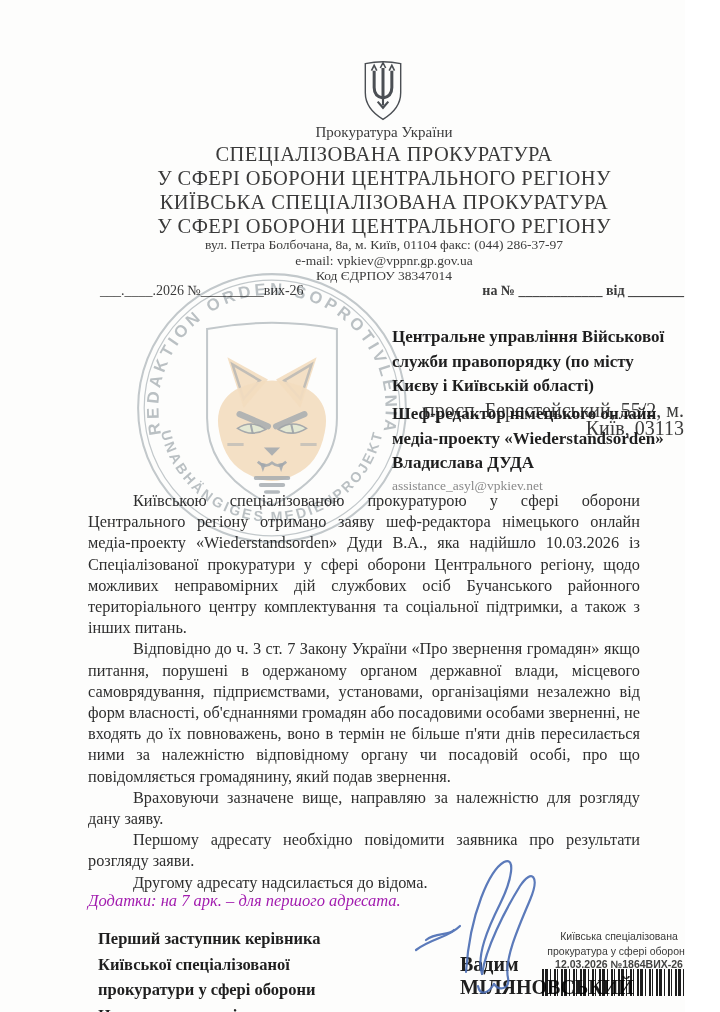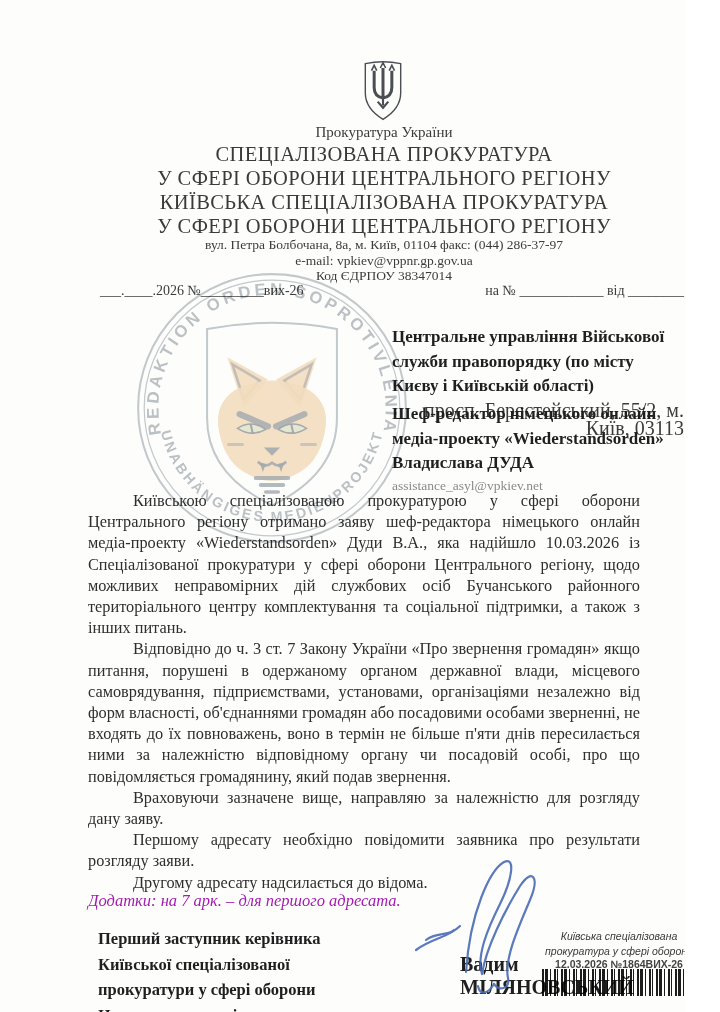--- a/index.html
+++ b/index.html
@@ -10,42 +10,42 @@
   
   .emblem{position:absolute;left:360px;top:58px;width:46px;height:66px;}
   .org-small{position:absolute;left:0;top:124px;width:768px;text-align:center;font-size:15px;color:#3c3c3c;}
   .title-block{position:absolute;left:10px;top:142px;width:748px;text-align:center;}
   .title-line{font-size:20.5px;line-height:24px;letter-spacing:.4px;color:#3a3a3a;}
   .contact-block{position:absolute;left:10px;top:237px;width:748px;text-align:center;}
   .contact-line{font-size:13.5px;line-height:15.6px;color:#3c3c3c;}
   
   .ref-line{position:absolute;left:0;top:283px;width:720px;font-size:14px;color:#3c3c3c;}
   .ref-left{position:absolute;left:58px;top:0;margin-left:42px;}
-  .ref-right{position:absolute;right:36px;top:0;}
+  .ref-right{position:absolute;right:36px;top:0;font-weight:bold;}
   
   .watermark{position:absolute;left:130px;top:266px;width:284px;height:284px;
     opacity:.52;mix-blend-mode:multiply;pointer-events:none;z-index:5;}
   .wm-ring-text{font-family:"Liberation Sans","DejaVu Sans",sans-serif;font-weight:bold;fill:#7e8a92;}
   
   .recipient-1{position:absolute;left:392px;top:306px;width:292px;margin-top:19px;}
   .recipient-2{position:absolute;left:392px;top:402px;width:292px;}
   .recipient-name{font-weight:bold;font-size:17px;line-height:24.5px;color:#1f1f1f;}
   .recipient-address{font-size:20px;line-height:18px;color:#3c3c3c;margin-top:2px;text-align:right;}
   .recipient-email{font-size:13.5px;color:#8a8a8a;margin-top:2px;font-family:"Liberation Serif",serif;}
   
   .body-text{position:absolute;left:88px;top:490px;width:552px;}
   .body-text p{margin:0;font-size:16.3px;line-height:21.2px;text-align:justify;text-indent:45px;}
   .attachments{position:absolute;left:88px;top:891px;font-size:16.5px;font-style:italic;color:#a21caf;}
   
   .sig-position{position:absolute;left:98px;top:926px;width:280px;font-weight:bold;font-size:16.5px;line-height:25.5px;color:#1f1f1f;}
   .sig-name{position:absolute;left:460px;top:953px;font-weight:bold;font-size:20px;color:#1f1f1f;z-index:2;}
   .signature-svg{position:absolute;left:408px;top:852px;width:150px;height:150px;z-index:3;}
   .stamp{position:absolute;left:540px;top:929px;width:158px;text-align:center;z-index:4;mix-blend-mode:multiply;
     font-family:"Liberation Sans","DejaVu Sans",sans-serif;color:#3a3a3a;}
-  .stamp-line{font-size:10.5px;line-height:14.5px;font-style:italic;}
+  .stamp-line{font-size:10.5px;line-height:14.5px;}
   .stamp-date{font-size:10.5px;line-height:13px;font-weight:bold;color:#444;}
   .barcode{margin:0 auto;margin-top:-2px;width:154px;height:27px;
     background:repeating-linear-gradient(90deg,
       #1c1c1c 0 2px, transparent 2px 3px,
       #1c1c1c 3px 6px, transparent 6px 8px,
       #1c1c1c 8px 9px,  transparent 9px 12px,
       #1c1c1c 12px 14px, transparent 14px 15px,
       #1c1c1c 15px 16px, transparent 16px 19px);}
 </style>
 </head>

